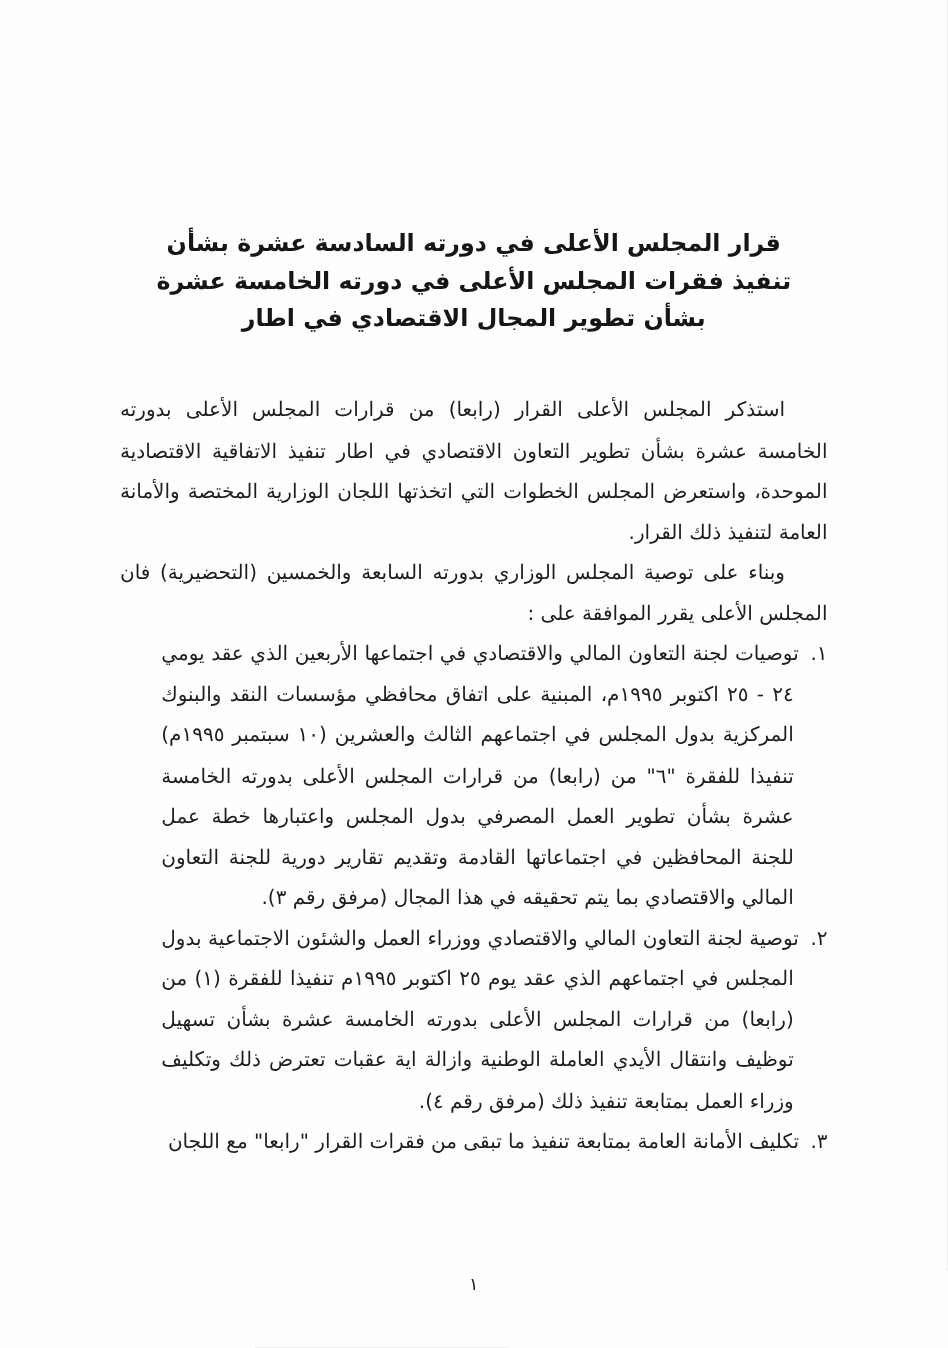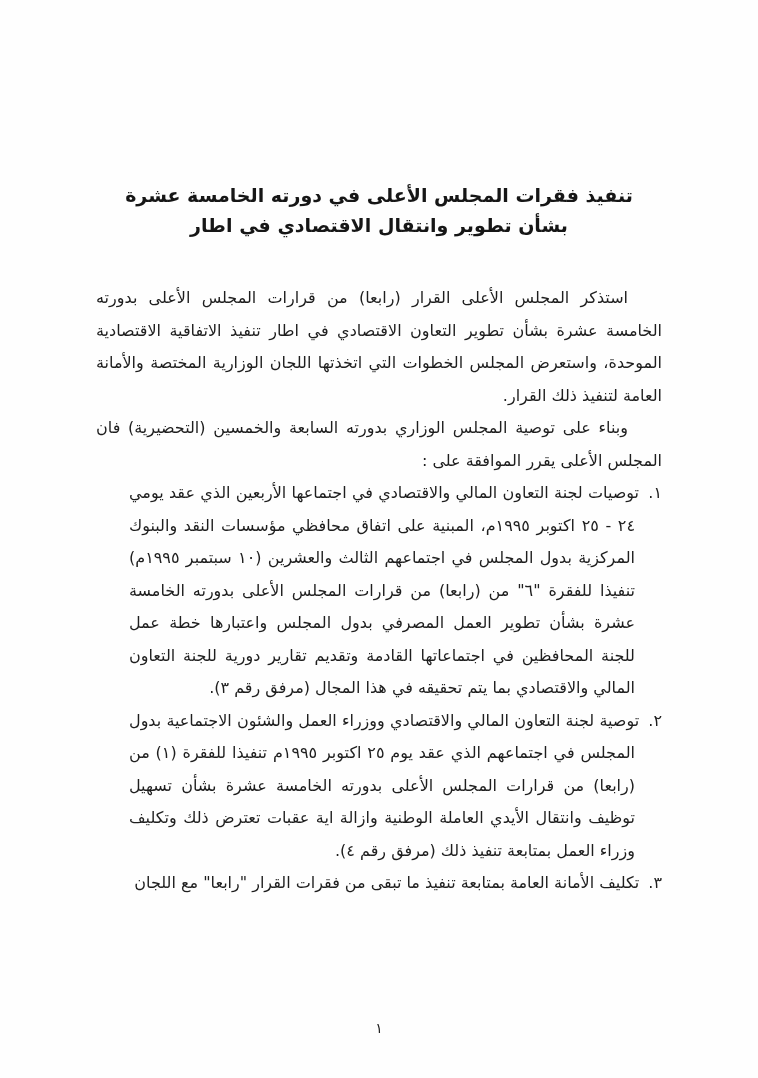--- a/index.html
+++ b/index.html
@@ -55,22 +55,23 @@
     color: #222;
   }
 </style>
 </head>
 <body>
 
 <div class="page">
   <div class="content">
 
     <div class="doc-title">
+      <div class="t-line">قرار المجلس الأعلى في دورته السادسة عشرة بشأن</div>
       <div class="t-line">تنفيذ فقرات المجلس الأعلى في دورته الخامسة عشرة</div>
-      <div class="t-line">بشأن تطوير وانتقال الاقتصادي في اطار</div>
+      <div class="t-line">بشأن تطوير المجال الاقتصادي في اطار</div>
     </div>
 
     <p class="para indent">استذكر المجلس الأعلى القرار (رابعا) من قرارات المجلس الأعلى بدورته الخامسة عشرة بشأن تطوير التعاون الاقتصادي في اطار تنفيذ الاتفاقية الاقتصادية الموحدة، واستعرض المجلس الخطوات التي اتخذتها اللجان الوزارية المختصة والأمانة العامة لتنفيذ ذلك القرار.</p>
 
     <p class="para indent">وبناء على توصية المجلس الوزاري بدورته السابعة والخمسين (التحضيرية) فان المجلس الأعلى يقرر الموافقة على :</p>
 
     <div class="list">
       <div class="li"><span class="num">١.</span> <span class="li-text">توصيات لجنة التعاون المالي والاقتصادي في اجتماعها الأربعين الذي عقد يومي ٢٤ - ٢٥ اكتوبر ١٩٩٥م، المبنية على اتفاق محافظي مؤسسات النقد والبنوك المركزية بدول المجلس في اجتماعهم الثالث والعشرين (١٠ سبتمبر ١٩٩٥م) تنفيذا للفقرة "٦" من (رابعا) من قرارات المجلس الأعلى بدورته الخامسة عشرة بشأن تطوير العمل المصرفي بدول المجلس واعتبارها خطة عمل للجنة المحافظين في اجتماعاتها القادمة وتقديم تقارير دورية للجنة التعاون المالي والاقتصادي بما يتم تحقيقه في هذا المجال (مرفق رقم ٣).</span></div>
       <div class="li"><span class="num">٢.</span> <span class="li-text">توصية لجنة التعاون المالي والاقتصادي ووزراء العمل والشئون الاجتماعية بدول المجلس في اجتماعهم الذي عقد يوم ٢٥ اكتوبر ١٩٩٥م تنفيذا للفقرة (١) من (رابعا) من قرارات المجلس الأعلى بدورته الخامسة عشرة بشأن تسهيل توظيف وانتقال الأيدي العاملة الوطنية وازالة اية عقبات تعترض ذلك وتكليف وزراء العمل بمتابعة تنفيذ ذلك (مرفق رقم ٤).</span></div>
       <div class="li"><span class="num">٣.</span> <span class="li-text">تكليف الأمانة العامة بمتابعة تنفيذ ما تبقى من فقرات القرار "رابعا" مع اللجان</span></div>

